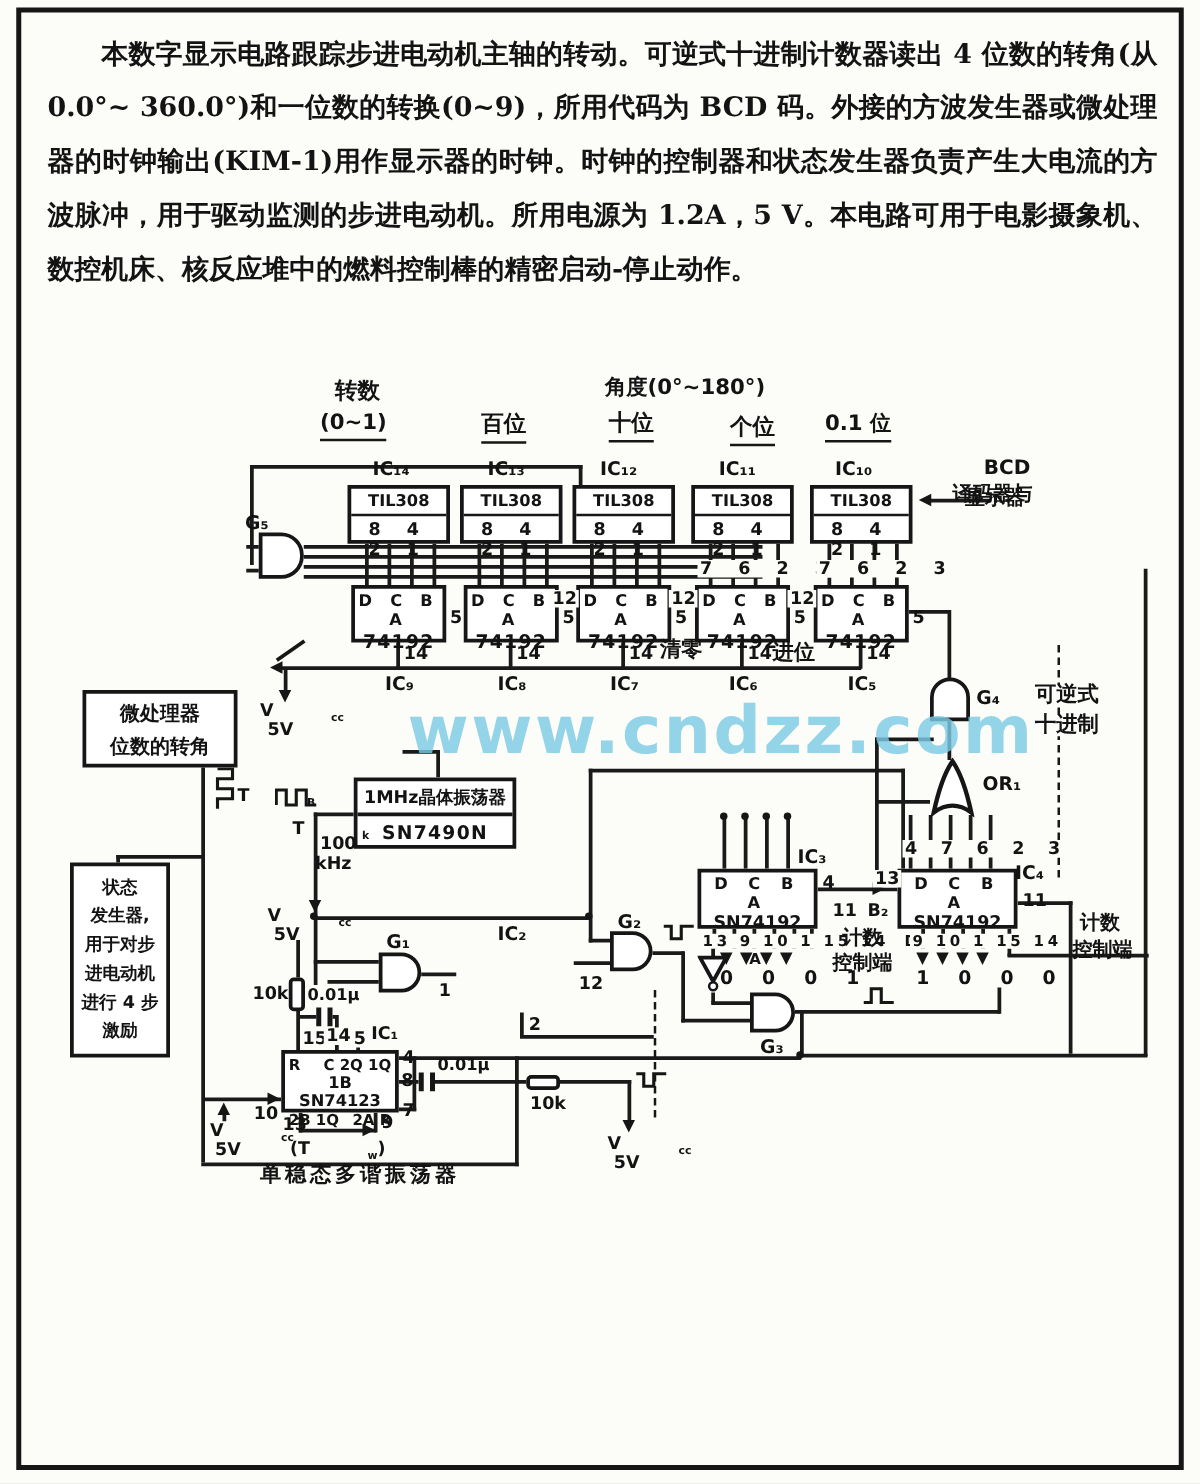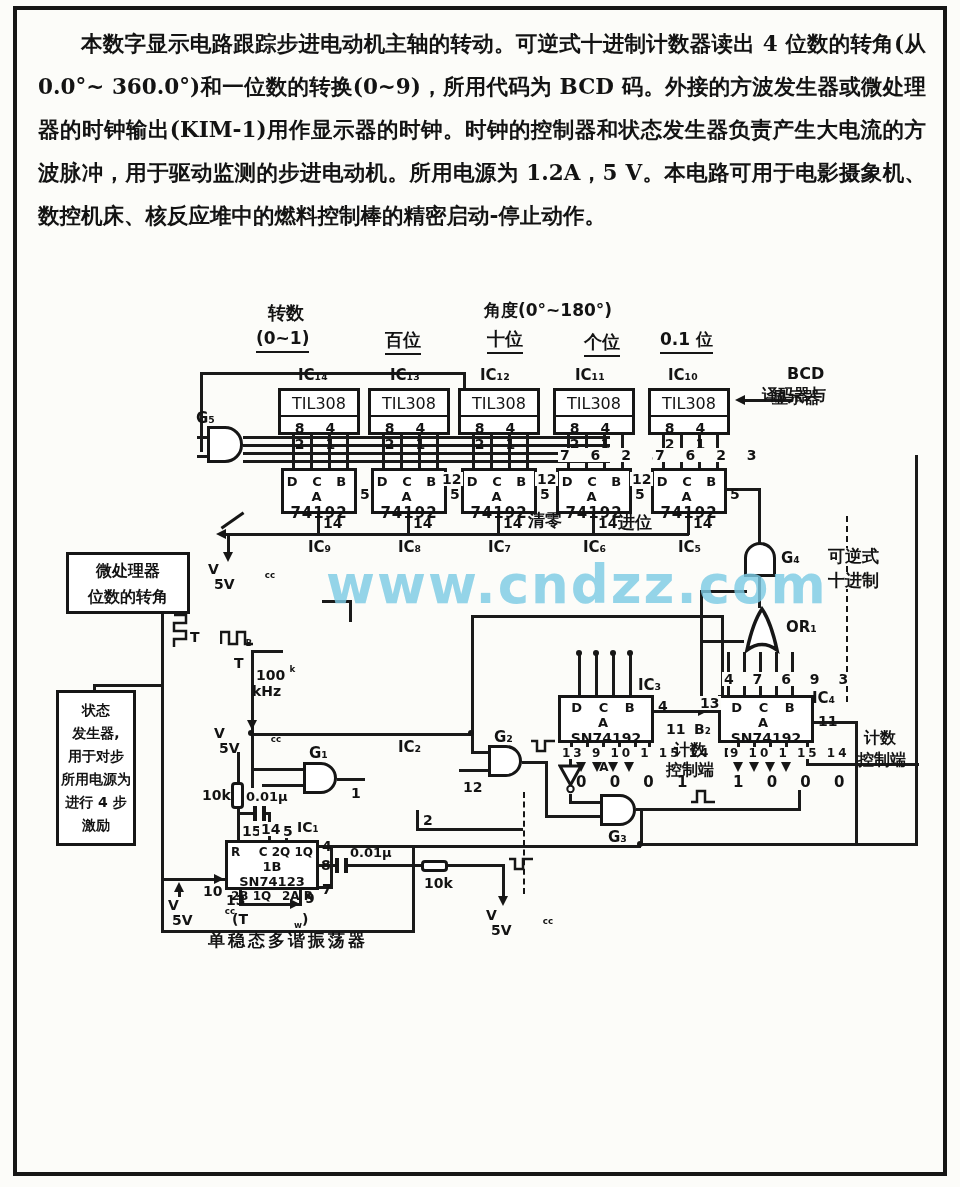--- a/index.html
+++ b/index.html
@@ -6,21 +6,21 @@
   .page{position:relative;width:960px;height:1187px;background:#fcfcf9;overflow:hidden;
         font-family:"DejaVu Sans","Liberation Sans",sans-serif;color:#131313;}
   .frame{position:absolute;left:13px;top:6px;width:926px;height:1162px;border:4px solid #161616;}
   .intro{position:absolute;left:38px;top:22px;width:888px;font-family:"DejaVu Serif","Liberation Serif",serif;
          font-size:21.5px;font-weight:bold;line-height:43px;text-align:justify;text-indent:2em;z-index:2;}
   .lbl{position:absolute;font-weight:bold;white-space:nowrap;line-height:1;z-index:3;}
   .bgw{background:#fcfcf9;padding:0 2px;}
   .u{border-bottom:2.5px solid #161616;padding-bottom:4px;}
   .w{position:absolute;background:#1a1a1a;z-index:1;}
   .box{position:absolute;border:3px solid #161616;background:#fff;box-sizing:border-box;text-align:center;z-index:2;}
-  .ch-top{font-size:16px;font-weight:normal;border-bottom:2.5px solid #161616;padding:3px 0 2px;}
+  .ch-top{font-size:13px;font-weight:bold;border-bottom:2.5px solid #161616;padding:3px 0 2px;}
   .ch-bot{font-size:14px;font-weight:bold;letter-spacing:8px;padding-top:3px;}
   .c-head{font-size:13px;font-weight:bold;letter-spacing:5px;padding-top:3px;}
   .c-name{font-size:15px;font-weight:bold;letter-spacing:1px;}
   .and-h{position:absolute;border:3px solid #161616;border-radius:0 18px 18px 0;background:#fff;box-sizing:border-box;z-index:2;}
   .and-v{position:absolute;border:3px solid #161616;border-radius:16px 16px 0 0;background:#fff;box-sizing:border-box;z-index:2;}
   .dot{position:absolute;width:6px;height:6px;border-radius:50%;background:#161616;z-index:2;}
   .tri{position:absolute;width:0;height:0;z-index:2;}
   .tri.l{border-top:5px solid transparent;border-bottom:5px solid transparent;border-right:10px solid #161616;}
   .tri.r{border-top:5px solid transparent;border-bottom:5px solid transparent;border-left:10px solid #161616;}
   .tri.d{border-left:5px solid transparent;border-right:5px solid transparent;border-top:10px solid #161616;}
@@ -191,21 +191,21 @@
   </svg>
   <span class="lbl" style="left:786px;top:620px;font-size:15px">OR₁</span>
   <i class="w" style="left:700px;top:590px;width:47px;height:3px"></i>
   <i class="w" style="left:700px;top:640px;width:44px;height:3px"></i>
   <i class="w" style="left:700px;top:590px;width:3px;height:122px"></i>
   <i class="w" style="left:727px;top:652px;width:3px;height:43px"></i>
   <i class="w" style="left:743px;top:652px;width:3px;height:43px"></i>
   <i class="w" style="left:759px;top:652px;width:3px;height:43px"></i>
   <i class="w" style="left:775px;top:652px;width:3px;height:43px"></i>
   <i class="w" style="left:791px;top:652px;width:3px;height:43px"></i>
-  <span class="lbl bgw" style="left:722px;top:672px;font-size:14px;letter-spacing:7px">4 7 6 9 3</span>
+  <span class="lbl bgw" style="left:722px;top:672px;font-size:14px;letter-spacing:7px">4 7 6 2 3</span>
   <span class="lbl" style="left:812px;top:691px;font-size:15px">IC₄</span>
 
   <div class="dash" style="left:846px;top:516px;height:186px"></div>
   <span class="lbl bgw" style="left:826px;top:548px;font-size:17px">可逆式</span>
   <span class="lbl bgw" style="left:826px;top:572px;font-size:17px">十进制</span>
 
   <i class="dot" style="left:576px;top:650px"></i>
   <i class="dot" style="left:593px;top:650px"></i>
   <i class="dot" style="left:610px;top:650px"></i>
   <i class="dot" style="left:627px;top:650px"></i>
@@ -300,40 +300,44 @@
   <svg class="pulse" style="left:164px;top:622px;transform:rotate(90deg)" width="34" height="18">
     <path d="M1,16 L1,4 L9,4 L9,16 L17,16 L17,4 L25,4 L25,16 L33,16" fill="none" stroke="#161616" stroke-width="2.5"></path>
   </svg>
   <span class="lbl" style="left:190px;top:630px;font-size:14px"><span>T</span><sub>B</sub></span>
 
   <div class="box" style="left:56px;top:690px;width:80px;height:156px;border-width:3.5px">
     <div style="font-size:14px;font-weight:bold;line-height:23px;padding-top:6px">
       <div>状态</div>
       <div>发生器,</div>
       <div>用于对步</div>
-      <div>所用电源为</div>
+      <div>进电动机</div>
       <div>进行 4 步</div>
       <div>激励</div>
     </div>
   </div>
   <i class="w" style="left:93px;top:684px;width:70px;height:3px"></i>
   <i class="w" style="left:93px;top:684px;width:3px;height:8px"></i>
 
   <svg class="pulse" style="left:220px;top:628px" width="34" height="18">
     <path d="M1,16 L1,4 L9,4 L9,16 L17,16 L17,4 L25,4 L25,16 L33,16" fill="none" stroke="#161616" stroke-width="2.5"></path>
   </svg>
   <span class="lbl" style="left:234px;top:656px;font-size:14px"><span>T</span><sub>k</sub></span>
   <span class="lbl" style="left:256px;top:668px;font-size:14px">100</span>
   <span class="lbl" style="left:252px;top:684px;font-size:14px">kHz</span>
   <i class="w" style="left:251px;top:650px;width:3px;height:86px"></i>
   <i class="w" style="left:251px;top:650px;width:32px;height:3px"></i>
   <i class="tri d" style="left:247px;top:720px"></i>
 
   <i class="w" style="left:349px;top:600px;width:3px;height:22px"></i>
   <i class="w" style="left:322px;top:600px;width:30px;height:3px"></i>
+  <div class="box" style="left:283px;top:622px;width:130px;height:57px">
+    <div style="font-size:14px;font-weight:bold;border-bottom:3px solid #161616;padding:4px 0 3px">1MHz晶体振荡器</div>
+    <div style="font-size:15px;font-weight:bold;letter-spacing:1px;padding-top:4px">SN7490N</div>
+  </div>
 
   <span class="lbl" style="left:214px;top:726px;font-size:14px"><span>V</span><sub>cc</sub></span>
   <span class="lbl" style="left:219px;top:741px;font-size:14px">5V</span>
   <i class="w" style="left:237px;top:752px;width:3px;height:30px"></i>
   <div class="res-v" style="left:231px;top:782px"></div>
   <span class="lbl" style="left:202px;top:788px;font-size:14px">10k</span>
   <i class="w" style="left:237px;top:808px;width:3px;height:32px"></i>
   <span class="lbl" style="left:246px;top:790px;font-size:13px">0.01μ</span>
   <i class="w" style="left:240px;top:812px;width:14px;height:3px"></i>
   <div class="cap-v" style="left:253px;top:806px"></div>

